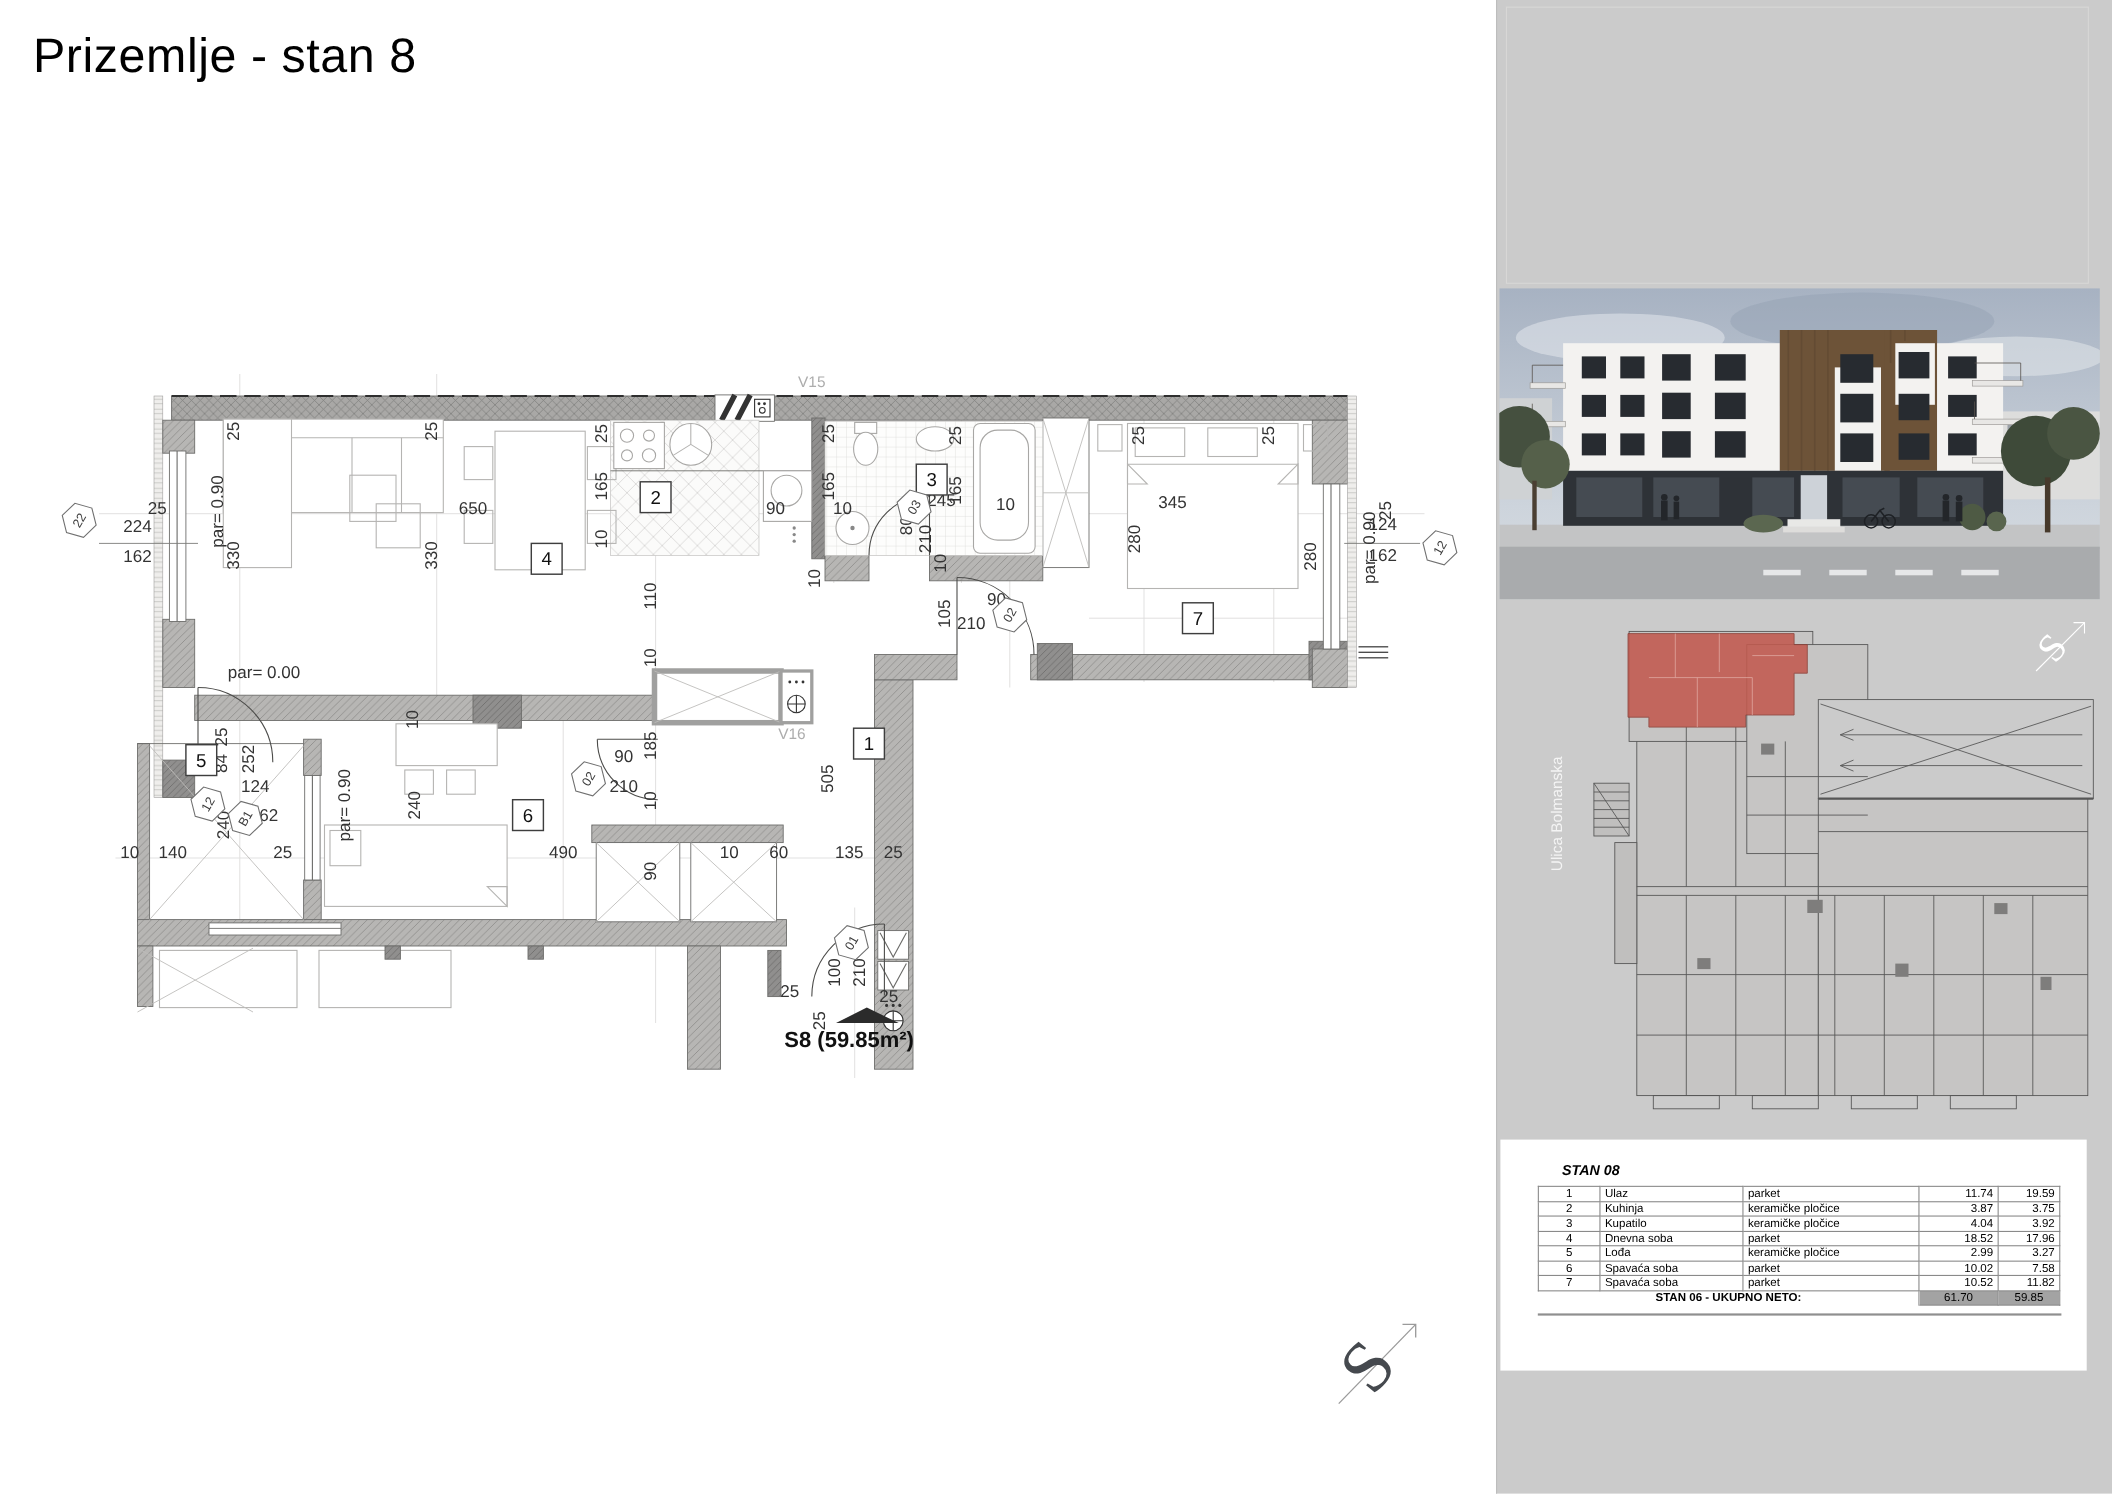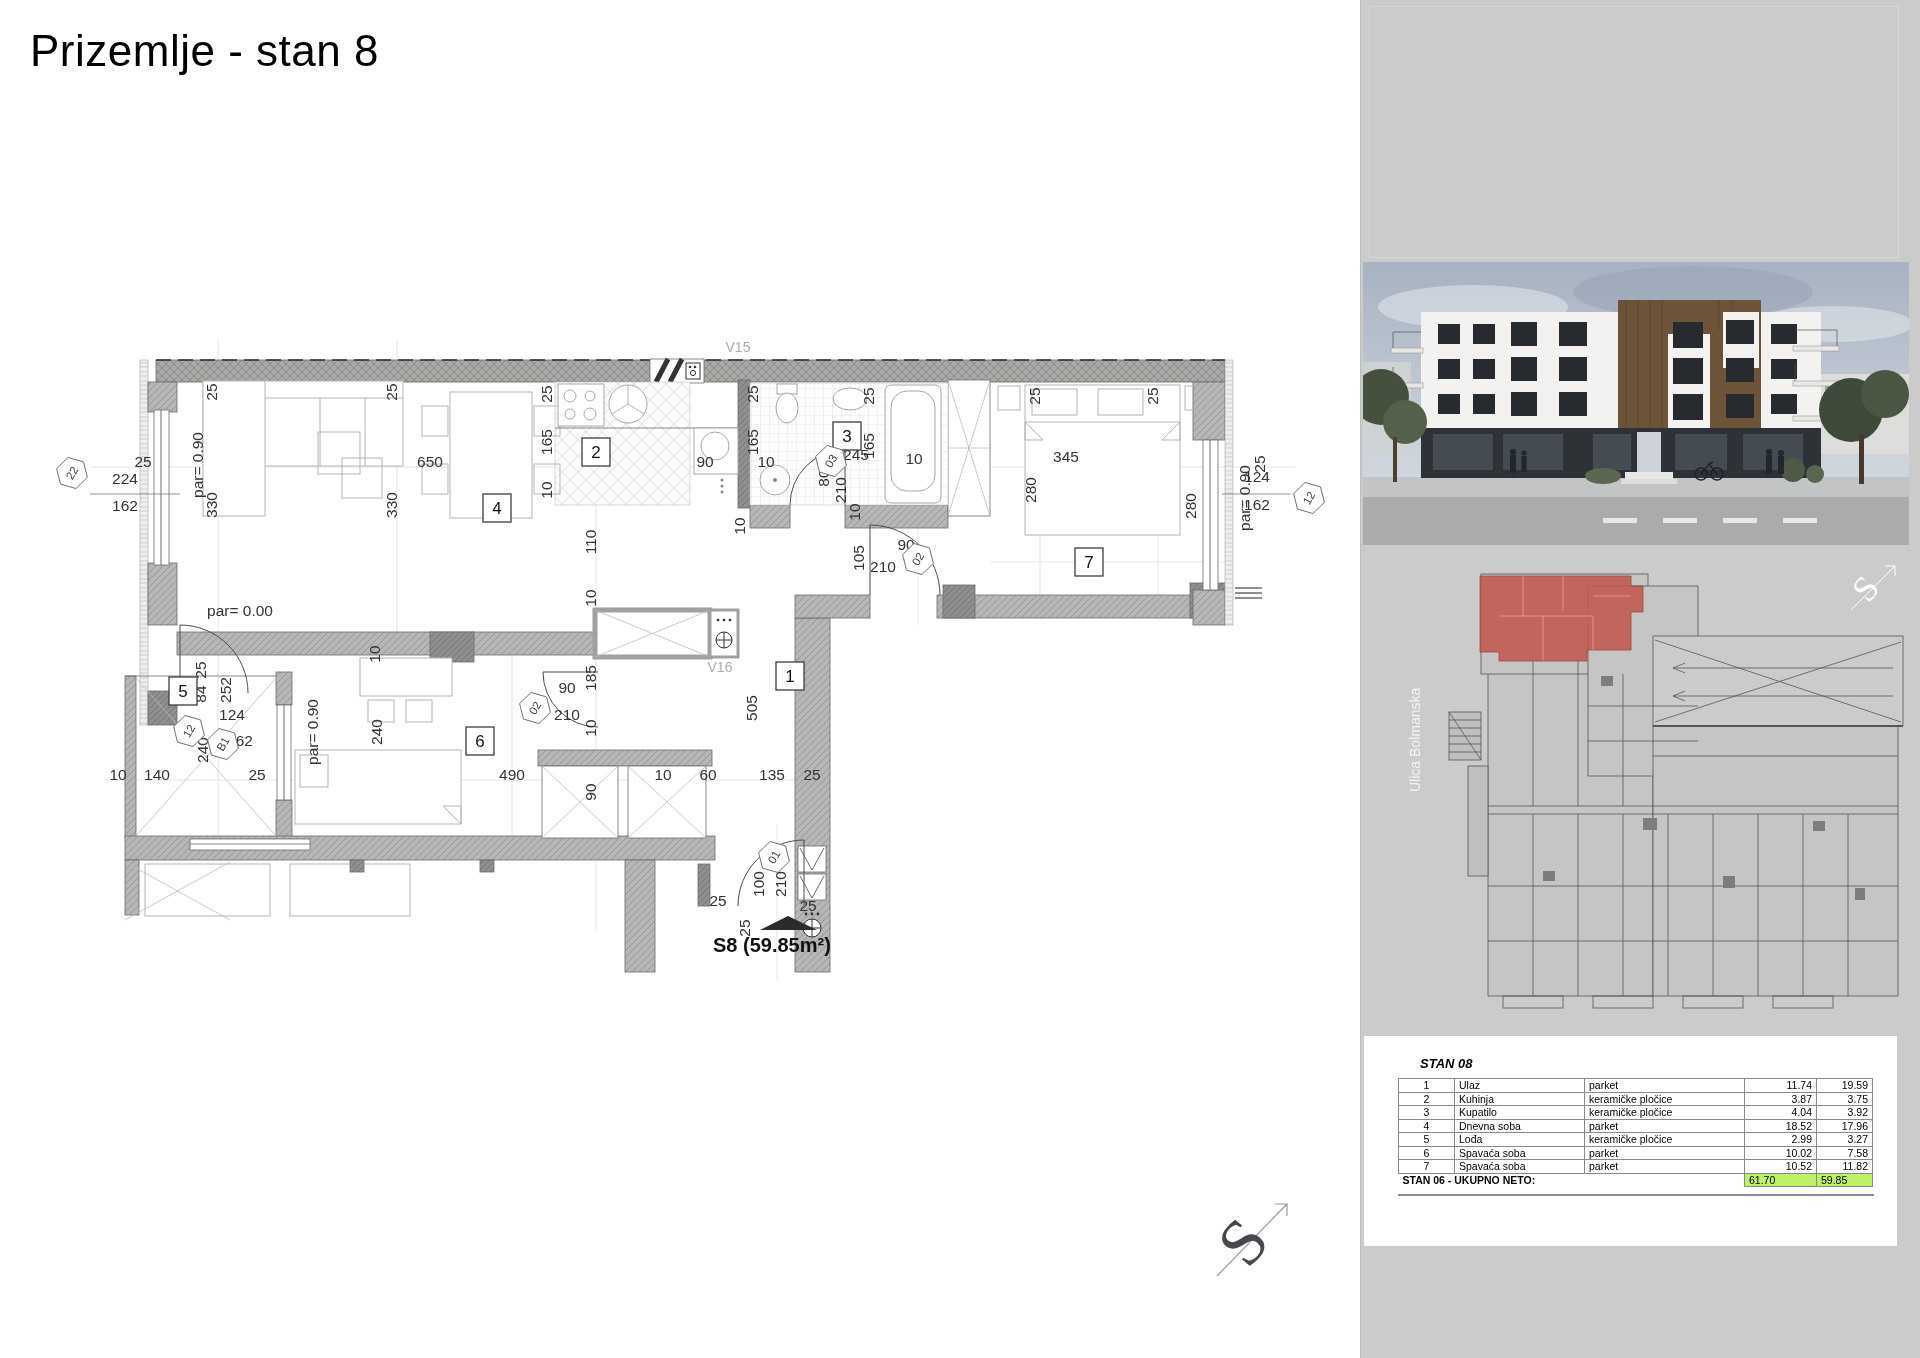--- a/index.html
+++ b/index.html
@@ -40,22 +40,22 @@
   
   #table-card{position:absolute;left:3px;top:1036px;width:533px;height:210px;background:#ffffff;}
   .tbl-title{position:absolute;left:36px;top:20px;font-size:13px;font-weight:bold;
              font-style:italic;color:#000;margin-left:20px;}
   table.areas{position:absolute;left:34px;top:42px;width:474px;border-collapse:collapse;
               font-size:10.5px;color:#000;table-layout:fixed;}
   table.areas td{border:1px solid #8a8a8a;height:12.5px;padding:0 4px;line-height:12px;
                  overflow:hidden;white-space:nowrap;}
   table.areas td.c{text-align:center;}
   table.areas td.r{text-align:right;}
-  table.areas td.tot-label{font-weight:bold;text-align:left;border-left:none;border-bottom:none;margin-top:37px;}
-  table.areas td.tot-val{background:#bef264;text-align:left;}
+  table.areas td.tot-label{font-weight:bold;text-align:center;border-left:none;border-bottom:none;margin-top:37px;}
+  table.areas td.tot-val{background:#a3a3a3;text-align:center;}
   .tbl-underline{position:absolute;left:34px;top:158px;width:476px;height:2px;background:#8f8f8f;}
 </style>
 </head>
 <body>
 
 <div class="page-title">Prizemlje - stan 8</div>
 
 <div id="plan-wrap">
 <svg width="1300" height="720" viewBox="0 0 1300 720" xmlns="http://www.w3.org/2000/svg">
   <defs>

